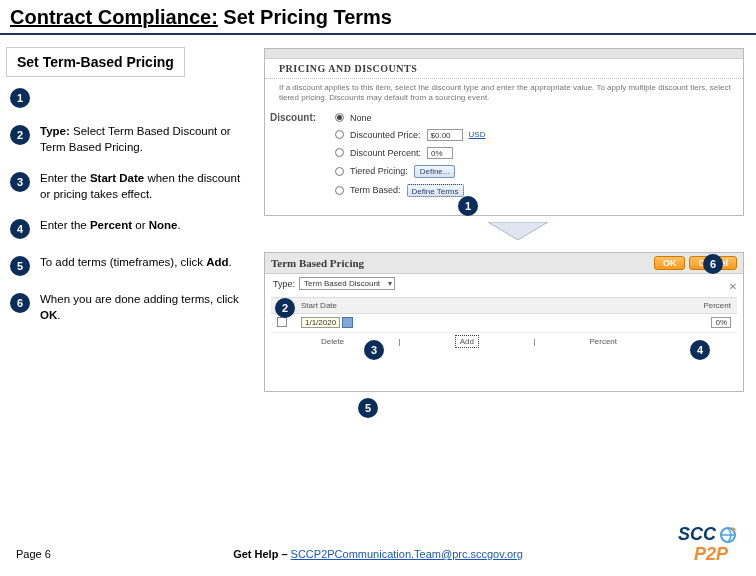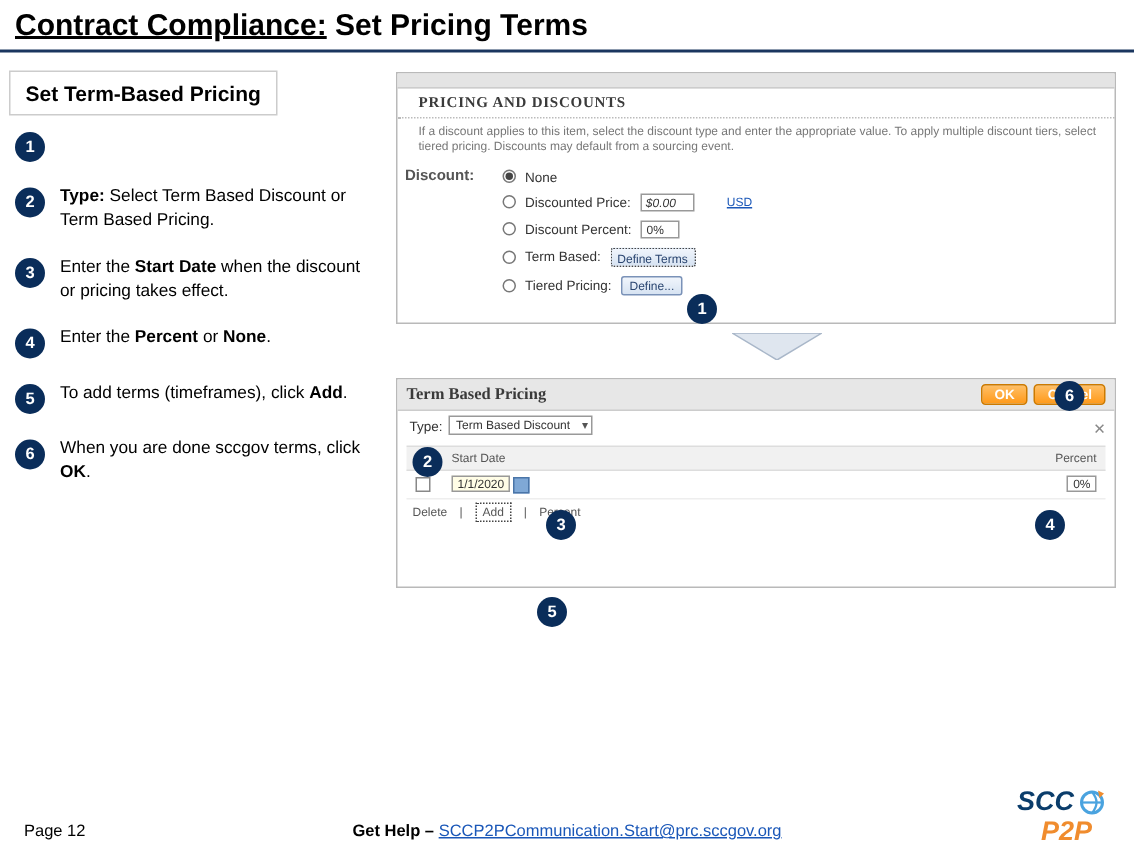--- a/index.html
+++ b/index.html
@@ -74,21 +74,21 @@
   .mini-input {
     border: 1px solid #999; font-size: 8px; padding: 0 3px;
     height: 12px; line-height: 12px; margin-left: 6px; background: #fff;
   }
   .pill-btn {
     display: inline-block; border: 1px solid #7a92b8;
     background: linear-gradient(#f0f5fc,#d7e3f2);
     font-size: 8px; padding: 0 5px; height: 13px; line-height: 11px;
     border-radius: 2px; color: #2a4570; margin-left: 6px;
   }
-  .link { color: #1a57b8; text-decoration: underline; font-size: 8px; margin-left: 22px; }
+  .link { color: #1a57b8; text-decoration: underline; font-size: 8px; margin-left: 6px; }
   .dashed { border: 1px dotted #444; padding: 1px 4px; }
 
   .arrow-down {
     position: absolute; left: 488px; top: 222px;
     width: 60px; height: 18px;
   }
   .arrow-down svg { width: 100%; height: 100%; }
 
   
   .shot-bot {
@@ -132,41 +132,41 @@
   }
   .tbl {
     margin: 4px 6px 0 6px; border-top: 1px solid #ddd;
   }
   .tbl .thead {
     display: flex; background: #f1f1f1; border-bottom: 1px solid #ddd;
     font-size: 8px; color: #555;
   }
   .tbl .thead > div { padding: 3px 6px; }
   .tbl .trow {
-    display: flex; align-items: center; font-size: 8px;
+    display: flex; align-items: flex-start; font-size: 8px;
     border-bottom: 1px solid #eee;
   }
   .tbl .trow > div { padding: 3px 6px; }
   .col-chk { width: 24px; }
   .col-date { width: 140px; }
   .col-sp { flex: 1; }
   .col-pct { width: 80px; text-align: right; }
   .chkbox { width: 10px; height: 10px; border: 1px solid #888; background: #fff; }
   .date-input {
     border: 1px solid #999; font-size: 8px; padding: 0 3px;
     width: 72px; height: 12px; background: #fffde6;
   }
   .cal-icon {
     width: 11px; height: 11px; background: #7fa8d6;
     display: inline-block; vertical-align: middle; border: 1px solid #4a75a8;
   }
   .act-row {
     padding: 4px 10px; font-size: 8px; color: #555;
   }
-  .act-row span { margin-right: 6px; }
+  .act-row span { margin-right: 6px; margin-left: 46px; }
 
   .footer-page {
     position: absolute; left: 16px; bottom: 16px;
     font-size: 11px;
   }
   .footer-help {
     position: absolute; left: 50%; transform: translateX(-50%);
     bottom: 16px; font-size: 11px; color: #000;
   }
   .footer-help a { color: #1a57b8; text-decoration: underline; }
@@ -215,56 +215,56 @@
   </div>
   <div class="step-row">
     <div class="circle">5</div>
     <div class="step-text">
       <span>To add terms (timeframes), click </span><span class="b">Add</span><span>.</span>
     </div>
   </div>
   <div class="step-row">
     <div class="circle">6</div>
     <div class="step-text">
-      <span>When you are done sccgov terms, click </span><span class="b">OK</span><span>.</span>
+      <span>When you are done adding terms, click </span><span class="b">OK</span><span>.</span>
     </div>
   </div>
 </div>
 
 
 <div class="shot-top">
   <div class="hdr"></div>
   <div class="sec-title">PRICING AND DISCOUNTS</div>
   <div class="blurb">If a discount applies to this item, select the discount type and enter the appropriate value. To apply multiple discount tiers, select tiered pricing. Discounts may default from a sourcing event.</div>
   <div style="position:relative;">
     <div class="label" style="top:2px;">Discount:</div>
     <div class="row">
       <div class="radio sel"></div>
       <span>None</span>
     </div>
     <div class="row">
       <div class="radio"></div>
       <span>Discounted Price:</span>
-      <span class="mini-input" style="width:36px;font-style:italic;">$0.00</span>
+      <span class="mini-input" style="width:36px;">$0.00</span>
       <span class="link">USD</span>
     </div>
     <div class="row">
       <div class="radio"></div>
       <span>Discount Percent:</span>
       <span class="mini-input" style="width:26px;">0%</span>
     </div>
     <div class="row">
       <div class="radio"></div>
+      <span>Tiered Pricing:</span>
+      <span class="pill-btn">Define...</span>
+    </div>
+    <div class="row">
+      <div class="radio"></div>
       <span>Term Based:</span>
       <span class="pill-btn dashed">Define Terms</span>
-    </div>
-    <div class="row">
-      <div class="radio"></div>
-      <span>Tiered Pricing:</span>
-      <span class="pill-btn">Define...</span>
     </div>
   </div>
 </div>
 
 
 <div class="marker" style="left:458px; top:196px;">1</div>
 
 
 <div class="arrow-down">
   <svg viewBox="0 0 60 18">
@@ -317,23 +317,23 @@
 </div>
 
 
 <div class="marker" style="left:703px; top:254px;">6</div>
 <div class="marker" style="left:275px; top:298px;">2</div>
 <div class="marker" style="left:364px; top:340px;">3</div>
 <div class="marker" style="left:690px; top:340px;">4</div>
 <div class="marker" style="left:358px; top:398px;">5</div>
 
 
-<div class="footer-page">Page 12</div>
+<div class="footer-page">Page 6</div>
 <div class="footer-help">
-  <span style="font-weight:bold">Get Help – </span><a href="#">SCCP2PCommunication.Start@prc.sccgov.org</a>
+  <span style="font-weight:bold">Get Help – </span><a href="#">SCCP2PCommunication.Team@prc.sccgov.org</a>
 </div>
 
 
 <div class="logo">
   <svg viewBox="0 0 64 40">
     <text x="2" y="16" font-family="Arial" font-weight="900" font-size="18" fill="#0b3d6b" font-style="italic">SCC</text>
     <circle cx="52" cy="11" r="7" fill="none" stroke="#4aa3df" stroke-width="2"></circle>
     <path d="M45 11 h14" stroke="#4aa3df" stroke-width="1.5"></path>
     <path d="M52 4 q6 7 0 14" fill="none" stroke="#4aa3df" stroke-width="1.5"></path>
     <path d="M56 3 l4 2 -3 3 z" fill="#f08c2e"></path>

